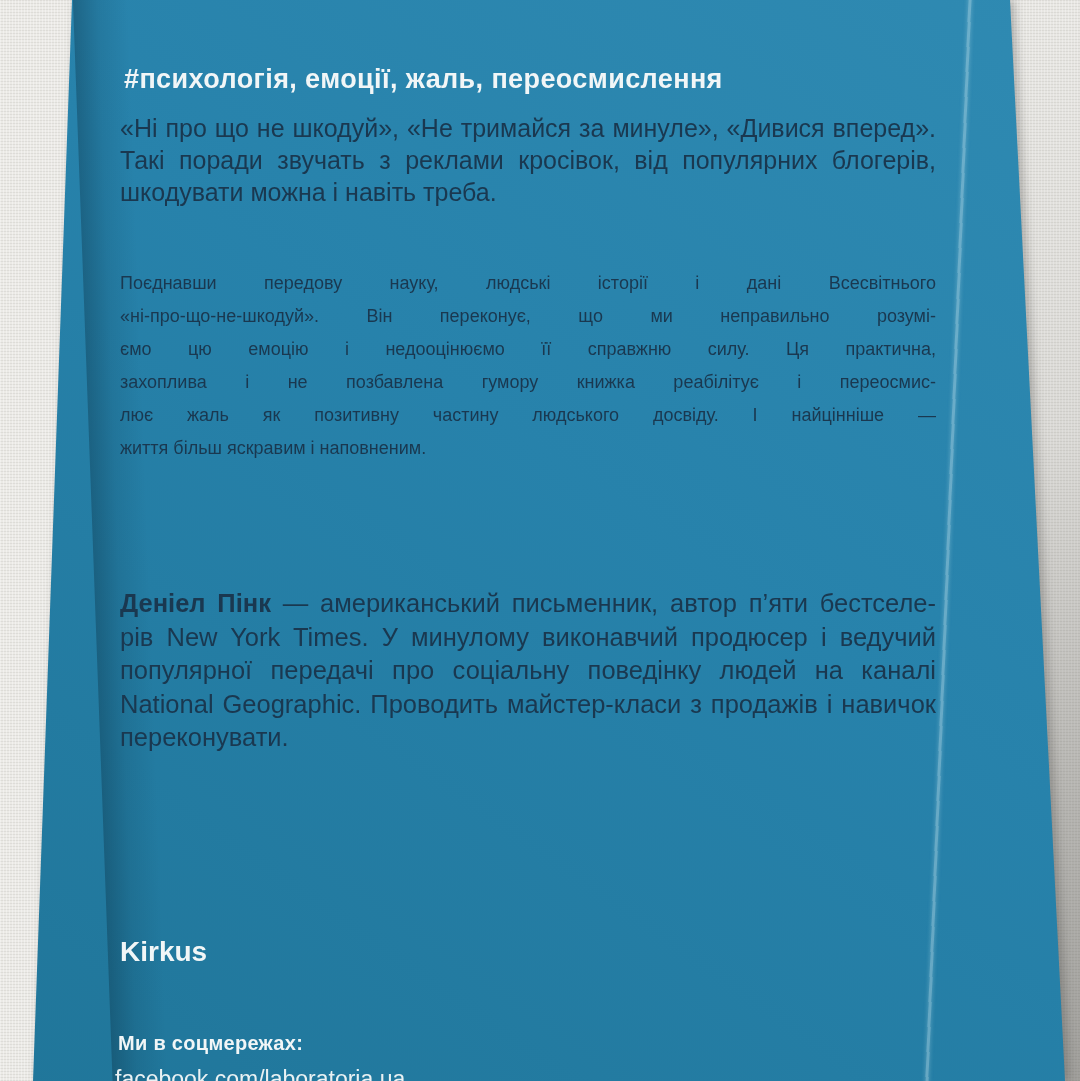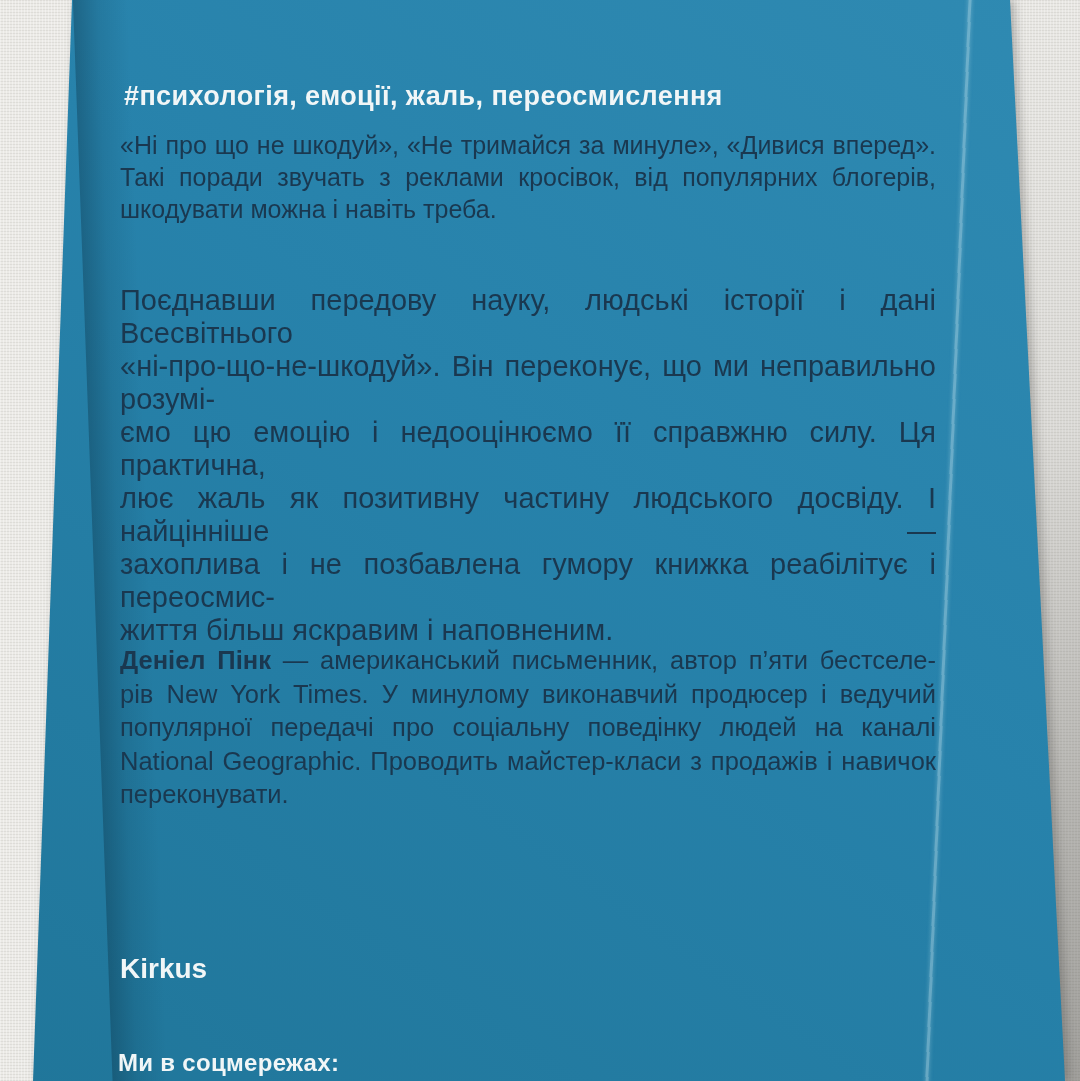--- a/index.html
+++ b/index.html
@@ -40,41 +40,41 @@
     transform: rotate(-2.1deg); transform-origin: top left;
     background: linear-gradient(90deg, rgba(8,42,60,.34) 0%, rgba(8,42,60,.12) 45%, rgba(8,42,60,0) 100%);
   }
   .crease {
     position: absolute; left: 969px; top: -15px; width: 3px; height: 1120px;
     transform: rotate(2.28deg); transform-origin: top left;
     background: rgba(210,236,245,.38);
     box-shadow: 0 0 4px rgba(215,240,248,.35);
   }
 
-  .txt { position: absolute; margin-top: 17px; }
+  .txt { position: absolute; }
   .dark { color: #1a3850; }
   .white { color: #f1f6f7; }
 
   .tags {
     left: 124px; top: 64px;
     font-size: 27px; font-weight: bold; letter-spacing: .4px;
   }
   .para div  { text-align: justify; text-align-last: justify; }
   .para div:last-child { text-align-last: left; }
   .para-left div { text-align: left; }
 
   .intro    { left: 120px; top: 112px; width: 816px; font-size: 25px; line-height: 32px; }
-  .synopsis { left: 120px; top: 267px; width: 816px; font-size: 29px; line-height: 33px; }
-  .bio      { left: 120px; top: 627px; width: 816px; font-size: 25.5px; line-height: 33.5px; }
+  .synopsis { left: 120px; top: 267px; width: 816px; font-size: 18px; line-height: 33px; }
+  .bio      { left: 120px; top: 587px; width: 816px; font-size: 25.5px; line-height: 33.5px; }
   .bio .b   { font-weight: bold; }
 
   .review  { left: 119px; top: 834px; width: 850px; font-size: 27px; line-height: 37px; }
   .kirkus  { left: 120px; top: 936px; width: 811px; text-align: left; font-size: 28px; font-weight: bold; }
 
-  .social  { left: 118px; top: 1032px; font-size: 24px; font-weight: bold; letter-spacing: .3px; }
+  .social  { left: 118px; top: 1032px; font-size: 20px; font-weight: bold; letter-spacing: .3px; }
   .fb      { left: 115px; top: 1066px; font-size: 23px; color: #e9f1f3; }
 </style>
 </head>
 <body>
 
 <div class="scene">
   <div class="fabric"></div>
   <div class="fabric-shade-right"></div>
 
   <div class="book-wrap">
@@ -87,22 +87,22 @@
       <div class="txt dark para intro">
           <div>«Ні про що не шкодуй», «Не тримайся за минуле», «Дивися вперед».</div>
           <div>Такі поради звучать з реклами кросівок, від популярних блогерів,</div>
           <div>шкодувати можна і навіть треба.</div>
         </div>
 
       <div class="txt dark para synopsis">
           <div>Поєднавши передову науку, людські історії і дані Всесвітнього</div>
           <div>«ні-про-що-не-шкодуй». Він переконує, що ми неправильно розумі-</div>
           <div>ємо цю емоцію і недооцінюємо її справжню силу. Ця практична,</div>
+          <div>захоплива і не позбавлена гумору книжка реабілітує і переосмис-</div>
           <div>лює жаль як позитивну частину людського досвіду. І найцінніше —</div>
-          <div>захоплива і не позбавлена гумору книжка реабілітує і переосмис-</div>
           <div>життя більш яскравим і наповненим.</div>
         </div>
 
       <div class="txt dark para bio">
         <div><span class="b">Деніел Пінк</span><span> — американський письменник, автор п’яти бестселе-</span></div>
       <div>рів New York Times. У минулому виконавчий продюсер і ведучий</div>
           <div>популярної передачі про соціальну поведінку людей на каналі</div>
           <div>National Geographic. Проводить майстер-класи з продажів і навичок</div>
           <div>переконувати.</div>
         </div>

